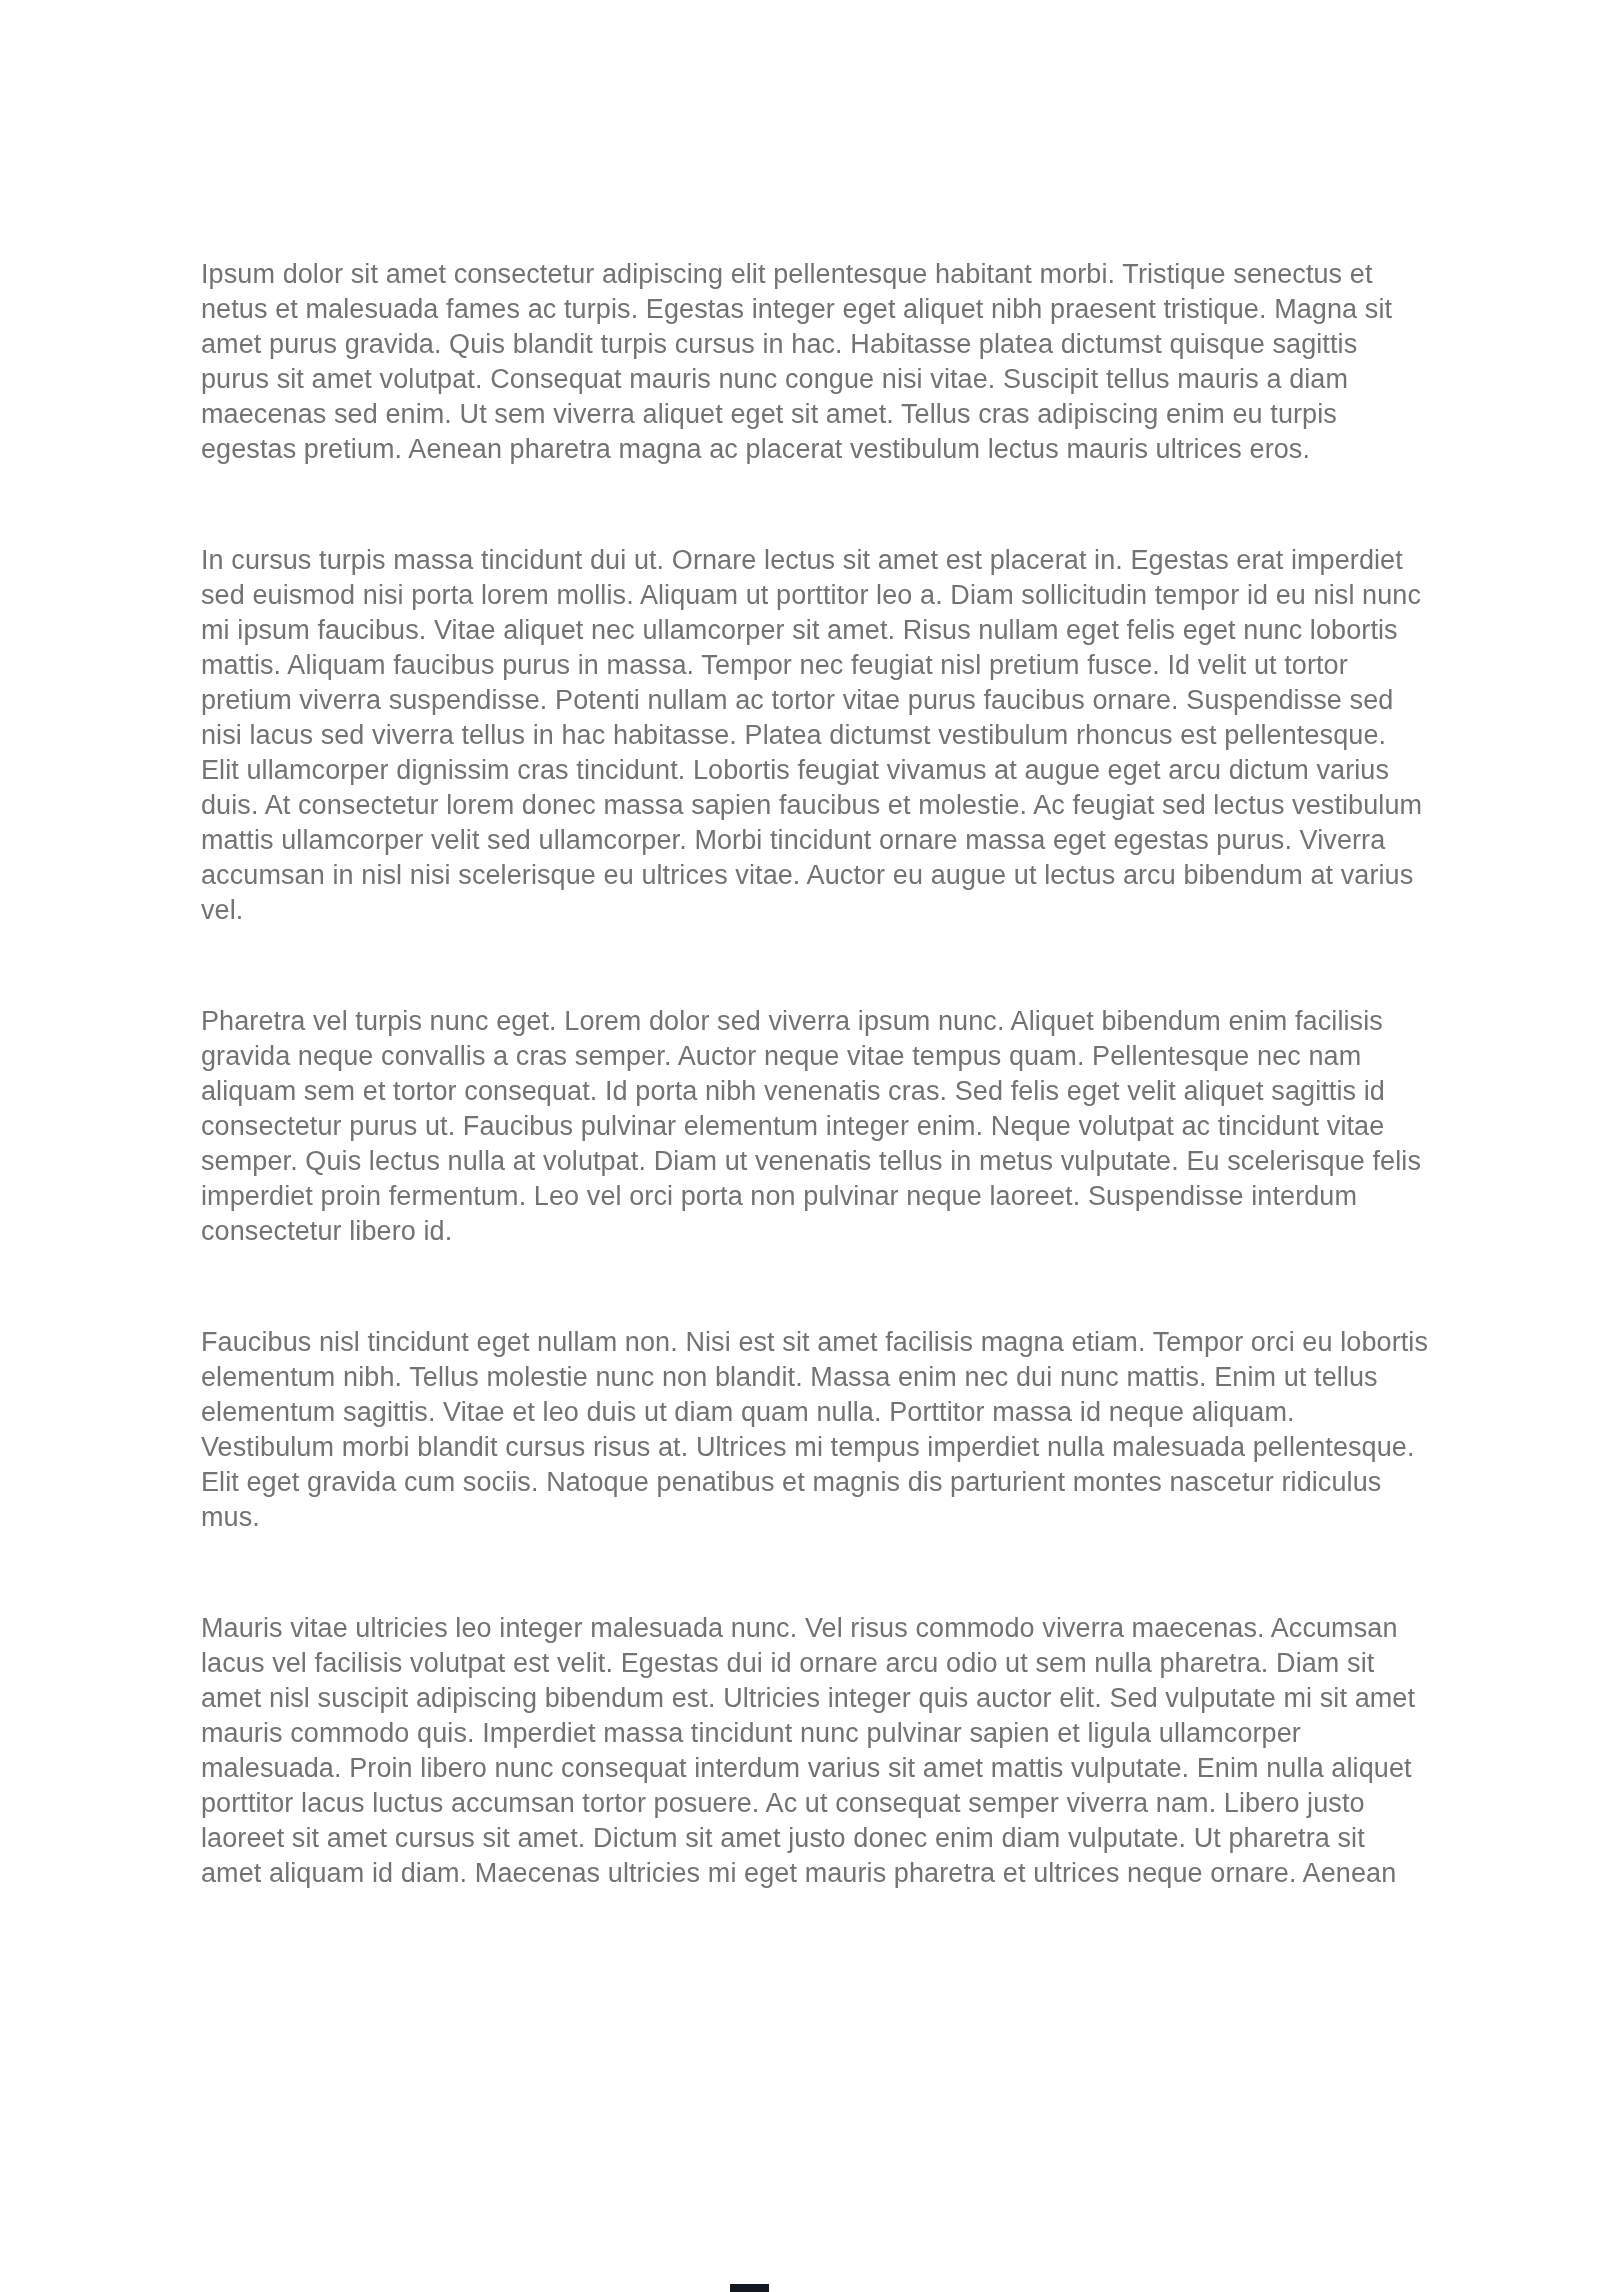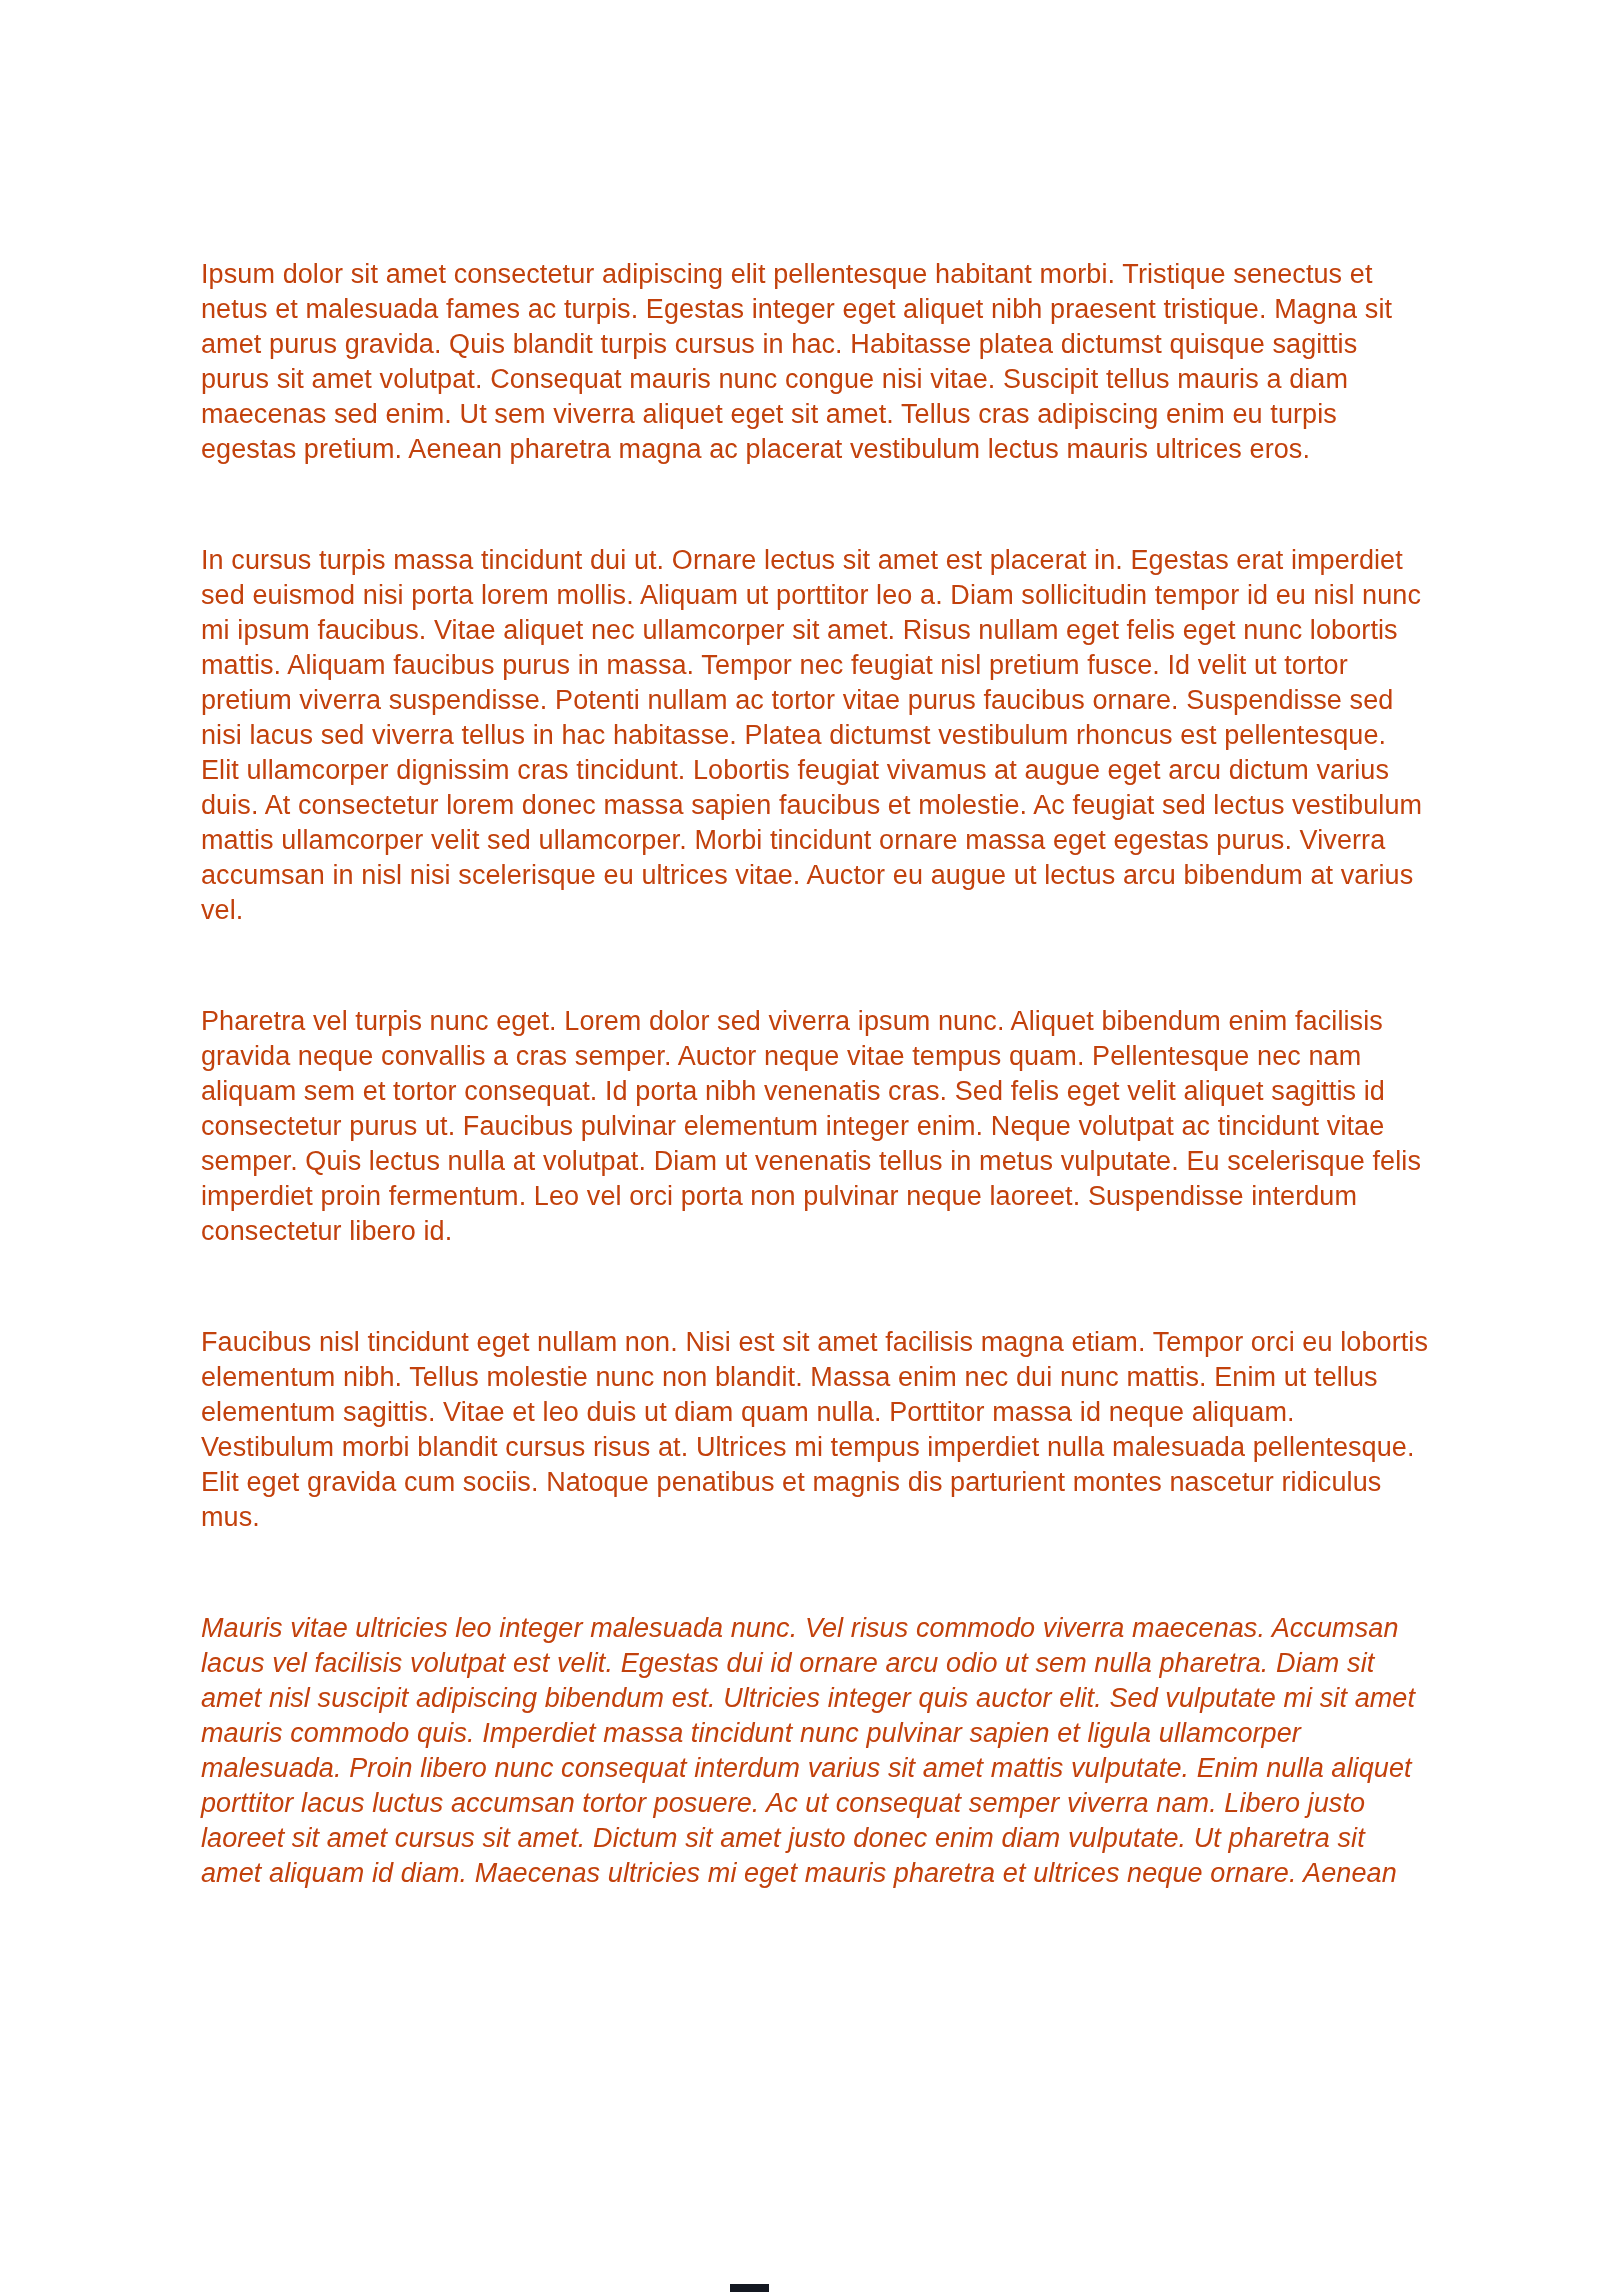--- a/index.html
+++ b/index.html
@@ -22,35 +22,34 @@
   }
   .para {
     margin: 0 0 76px 0;
     font-size: 27px;
     line-height: 35px;
     text-align: left;
     letter-spacing: 0.1px;
   }
   .para:last-of-type {
     margin-bottom: 0;
-    font-style: italic;
   }
   .bottom-artifact {
     position: absolute;
     left: 730px;
     bottom: 0;
     width: 39px;
     height: 8.8px;
     background: #141821;
   }
 </style>
 </head>
 <body>
 
-<div class="page" style="color: #c2410c;">
+<div class="page" style="color: #737373;">
 
   <p class="para">Ipsum dolor sit amet consectetur adipiscing elit pellentesque habitant morbi. Tristique senectus et netus et malesuada fames ac turpis. Egestas integer eget aliquet nibh praesent tristique. Magna sit amet purus gravida. Quis blandit turpis cursus in hac. Habitasse platea dictumst quisque sagittis purus sit amet volutpat. Consequat mauris nunc congue nisi vitae. Suscipit tellus mauris a diam maecenas sed enim. Ut sem viverra aliquet eget sit amet. Tellus cras adipiscing enim eu turpis egestas pretium. Aenean pharetra magna ac placerat vestibulum lectus mauris ultrices eros.</p>
 
   <p class="para">In cursus turpis massa tincidunt dui ut. Ornare lectus sit amet est placerat in. Egestas erat imperdiet sed euismod nisi porta lorem mollis. Aliquam ut porttitor leo a. Diam sollicitudin tempor id eu nisl nunc mi ipsum faucibus. Vitae aliquet nec ullamcorper sit amet. Risus nullam eget felis eget nunc lobortis mattis. Aliquam faucibus purus in massa. Tempor nec feugiat nisl pretium fusce. Id velit ut tortor pretium viverra suspendisse. Potenti nullam ac tortor vitae purus faucibus ornare. Suspendisse sed nisi lacus sed viverra tellus in hac habitasse. Platea dictumst vestibulum rhoncus est pellentesque. Elit ullamcorper dignissim cras tincidunt. Lobortis feugiat vivamus at augue eget arcu dictum varius duis. At consectetur lorem donec massa sapien faucibus et molestie. Ac feugiat sed lectus vestibulum mattis ullamcorper velit sed ullamcorper. Morbi tincidunt ornare massa eget egestas purus. Viverra accumsan in nisl nisi scelerisque eu ultrices vitae. Auctor eu augue ut lectus arcu bibendum at varius vel.</p>
 
   <p class="para">Pharetra vel turpis nunc eget. Lorem dolor sed viverra ipsum nunc. Aliquet bibendum enim facilisis gravida neque convallis a cras semper. Auctor neque vitae tempus quam. Pellentesque nec nam aliquam sem et tortor consequat. Id porta nibh venenatis cras. Sed felis eget velit aliquet sagittis id consectetur purus ut. Faucibus pulvinar elementum integer enim. Neque volutpat ac tincidunt vitae semper. Quis lectus nulla at volutpat. Diam ut venenatis tellus in metus vulputate. Eu scelerisque felis imperdiet proin fermentum. Leo vel orci porta non pulvinar neque laoreet. Suspendisse interdum consectetur libero id.</p>
 
   <p class="para">Faucibus nisl tincidunt eget nullam non. Nisi est sit amet facilisis magna etiam. Tempor orci eu lobortis elementum nibh. Tellus molestie nunc non blandit. Massa enim nec dui nunc mattis. Enim ut tellus elementum sagittis. Vitae et leo duis ut diam quam nulla. Porttitor massa id neque aliquam. Vestibulum morbi blandit cursus risus at. Ultrices mi tempus imperdiet nulla malesuada pellentesque. Elit eget gravida cum sociis. Natoque penatibus et magnis dis parturient montes nascetur ridiculus mus.</p>
 
   <p class="para">Mauris vitae ultricies leo integer malesuada nunc. Vel risus commodo viverra maecenas. Accumsan lacus vel facilisis volutpat est velit. Egestas dui id ornare arcu odio ut sem nulla pharetra. Diam sit amet nisl suscipit adipiscing bibendum est. Ultricies integer quis auctor elit. Sed vulputate mi sit amet mauris commodo quis. Imperdiet massa tincidunt nunc pulvinar sapien et ligula ullamcorper malesuada. Proin libero nunc consequat interdum varius sit amet mattis vulputate. Enim nulla aliquet porttitor lacus luctus accumsan tortor posuere. Ac ut consequat semper viverra nam. Libero justo laoreet sit amet cursus sit amet. Dictum sit amet justo donec enim diam vulputate. Ut pharetra sit amet aliquam id diam. Maecenas ultricies mi eget mauris pharetra et ultrices neque ornare. Aenean</p>

